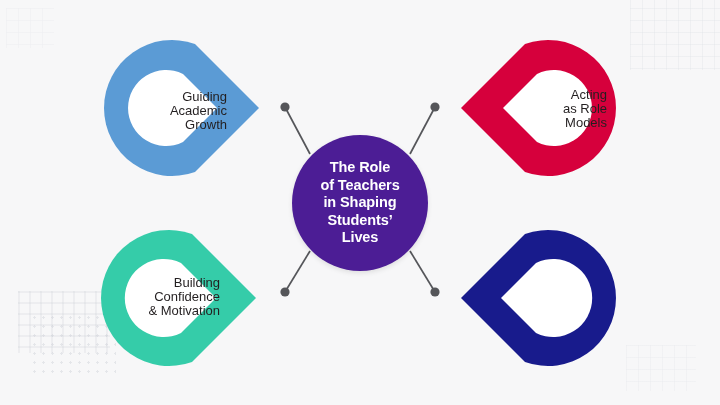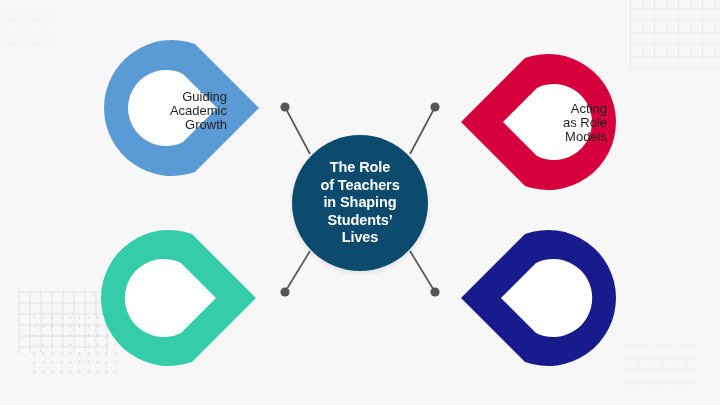--- a/index.html
+++ b/index.html
@@ -112,21 +112,21 @@
     font-size: 13px;
     line-height: 14px;
     color: #231f20;
     text-align: right;
     white-space: pre-line;
     width: 112px;
   }
 
   
   #node-tl { left: 99px;  top: 38px;  }
-  #node-tr { left: 459px; top: 52px;  }
+  #node-tr { left: 459px; top: 38px;  }
   #node-bl { left: 96px;  top: 228px; }
   #node-br { left: 459px; top: 228px; }
 
   
   #node-tl .node-label { left: 16px;  top: 52px; }
   #node-bl .node-label { left: 12px;  top: 48px; }
   #node-tr .node-label { left: 36px;  top: 50px; }
   #node-br .node-label { left: 33px;  top: 47px; }
 </style>
 </head>
@@ -173,30 +173,33 @@
     <div class="node-label">Acting
 as Role
 Models</div>
   </div>
 
   <div class="node" id="node-bl">
     <svg width="162" height="140" viewBox="0 0 162 140" aria-hidden="true">
       <path d="M 160 70 L 96 6 A 68 68 0 1 0 96 134 Z" fill="#35CCA9"></path>
       <path d="M 120 70 L 85 35 A 39 39 0 1 0 85 105 Z" fill="#FFFFFF"></path>
     </svg>
+    <div class="node-label">Building
+Confidence
+&amp; Motivation</div>
   </div>
 
   <div class="node" id="node-br">
     <svg width="162" height="140" viewBox="0 0 162 140" aria-hidden="true">
       <path d="M 2 70 L 66 6 A 68 68 0 1 1 66 134 Z" fill="#181B8C"></path>
       <path d="M 42 70 L 77 35 A 39 39 0 1 1 77 105 Z" fill="#FFFFFF"></path>
     </svg>
   </div>
 
-  <div id="center-node" style="background: #0c4a6e;">
+  <div id="center-node" style="background: #4c1d95;">
     <div id="center-title" style="color: rgb(255, 255, 255);">The Role
 of Teachers
 in Shaping
 Students’
 Lives</div>
   </div>
 
 </div>
 
 </body></html>

